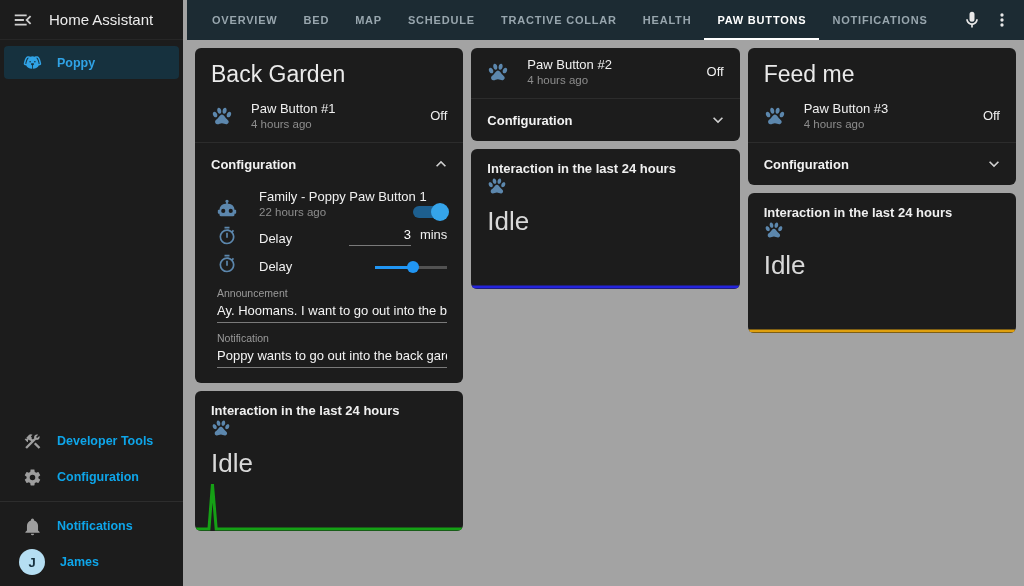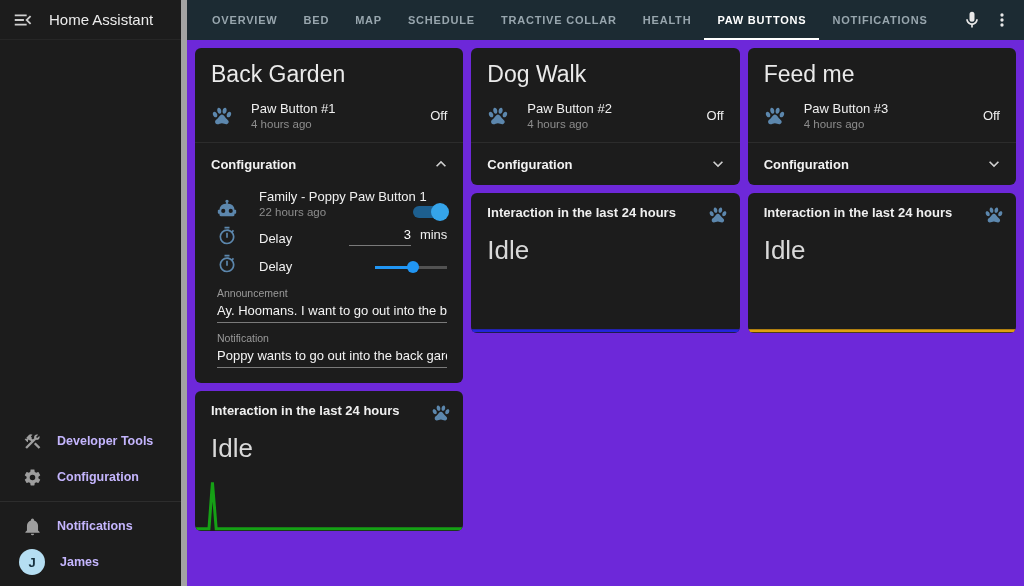--- a/index.html
+++ b/index.html
@@ -1,32 +1,32 @@
 <!DOCTYPE html>
 <html><head>
 <meta charset="utf-8">
 <style>
   * { margin:0; padding:0; box-sizing:border-box; }
   html,body { width:1024px; height:586px; overflow:hidden; background:#101010;
               font-family:"Liberation Sans", sans-serif; color:#e3e3e3; }
   .app { display:flex; width:1024px; height:586px; }
 
   
-  .sidebar { width:187px; background:#1c1c1c; border-right:6px solid #a3a3a3;
+  .sidebar { width:187px; background:#1c1c1c; border-right:4px solid #a3a3a3;
              display:flex; flex-direction:column; }
   .sidebar-header { height:40px; flex:none; display:flex; align-items:center;
                     gap:15px; padding:0 12px; border-bottom:1px solid #262626; }
   .icon-btn { width:22px; height:22px; color:#cfcfcf; cursor:pointer; flex:none; }
   .icon-btn svg, .icon svg { width:100%; height:100%; display:block; }
   .app-title { font-size:15px; color:#ececec; white-space:nowrap; }
   .sidebar-nav { padding:6px 4px; }
   .sidebar-item { height:33px; border-radius:4px; display:flex; align-items:center;
                   gap:15px; padding-left:19px; cursor:pointer; }
   .sidebar-item .icon { width:19px; height:19px; color:#9e9e9e; flex:none; }
-  .sidebar-item .label { font-size:12.5px; font-weight:700; color:#c4b5fd; white-space:nowrap; }
+  .sidebar-item .label { font-size:12.5px; font-weight:700; color:#0ea5e9; white-space:nowrap; }
   .sidebar-item.active { background:#16313e; }
   .sidebar-item.active .icon, .sidebar-item.active .label { color:#30a3e6; }
   .sidebar-spacer { flex:1; }
   .sidebar-footer { padding:4px 0 6px; }
   .sidebar-footer .sidebar-item { border-radius:0; padding-left:23px; height:36px; }
   .sidebar-divider { height:1px; background:#2d2d2d; margin:6px 0; }
   .avatar { width:26px; height:26px; margin-left:-4px; border-radius:50%;
             background:#b5def2; color:#17303d; display:flex; align-items:center;
             justify-content:center; font-size:13px; font-weight:700; flex:none; }
 
@@ -36,21 +36,21 @@
             padding-left:12px;justify-content:flex-end; }
   .tabs { display:flex; flex:1; min-width:0; overflow:hidden; }
   .tab { display:flex; align-items:center; padding:0 13px; font-size:11px; font-weight:700;
          letter-spacing:.8px; color:#98a6ae; white-space:nowrap; position:relative; cursor:pointer; }
   .tab.active { color:#ffffff; }
   .tab.active::after { content:""; position:absolute; left:0; right:0; bottom:0;
                        height:2px; background:#ffffff; }
   .topbar-actions { display:flex; align-items:center; gap:10px; padding:0 12px 0 4px; flex:none; }
   .topbar-actions .icon-btn { color:#e8e8e8; width:20px; height:20px; }
 
-  .content { flex:1; background:#6d28d9; padding:8px; display:flex; gap:8px;
+  .content { flex:1; background:#a3a3a3; padding:8px; display:flex; gap:8px;
              align-items:flex-start; overflow:hidden; }
   .col { flex:1; min-width:0; display:flex; flex-direction:column; gap:8px; }
   .card { background:#1c1c1c; border-radius:6px; overflow:hidden; }
 
   .card-title { font-size:23px; font-weight:400; color:#eaeaea; padding:13px 16px 4px; }
 
   .entity-row { display:flex; align-items:center; padding:9px 16px 7px; }
   .entity-icon { width:40px; flex:none; color:#5c87ad; }
   .entity-icon svg { width:22px; height:22px; display:block; }
   .entity-info { flex:1; min-width:0; }
@@ -89,21 +89,21 @@
                    background:#2196f3; transform:translateX(-50%); }
 
   .textfield { margin:9px 16px 0 22px; }
   .textfield .tf-label { font-size:10.5px; color:#9a9a9a; }
   .textfield .tf-value { font-size:13px; color:#f4f4f4; margin-top:4px; padding-bottom:4px;
                          border-bottom:1px solid #7a7a7a; white-space:nowrap; overflow:hidden; }
   .textfield.last { margin-bottom:15px; }
 
   .interaction-card { height:140px; display:flex; flex-direction:column; }
   .interaction-header { display:flex; align-items:flex-start; justify-content:space-between;
-                        padding:12px 12px 0 16px; }
+                        padding:12px 12px 0 16px;flex-direction:column; }
   .interaction-title { font-size:13px; font-weight:700; color:#efefef; }
   .interaction-paw { width:20px; height:20px; color:#5c87ad; flex:none; }
   .interaction-paw svg { width:100%; height:100%; display:block; }
   .interaction-state { font-size:26px; font-weight:400; color:#d9d9d9; padding:10px 16px 0; }
   .sparkline { margin-top:auto; display:block; width:100%; height:54px; }
 </style>
 </head>
 <body>
 
 <svg width="0" height="0" style="position:absolute">
@@ -151,20 +151,30 @@
 
   <aside class="sidebar">
     <div class="sidebar-header">
       <span class="icon-btn">
           <svg>
             <use href="#i-menu"></use>
           </svg>
         </span>
       <span class="app-title">Home Assistant</span>
     </div>
+    <nav class="sidebar-nav">
+      <div class="sidebar-item active">
+        <span class="icon">
+            <svg>
+              <use href="#i-dog"></use>
+            </svg>
+          </span>
+        <span class="label">Poppy</span>
+      </div>
+    </nav>
     <div class="sidebar-spacer"></div>
     <div class="sidebar-footer">
       <div class="sidebar-item">
         <span class="icon">
             <svg>
               <use href="#i-hammer"></use>
             </svg>
           </span>
         <span class="label">Developer Tools</span>
       </div>
@@ -312,21 +322,20 @@
           </div>
           <div class="interaction-state">Idle</div>
           <svg class="sparkline" viewBox="0 0 100 100" preserveAspectRatio="none">
               <polyline points="0,96 5.2,96 6.5,10 7.9,96 100,96" fill="none" stroke="#15a015" stroke-width="3" vector-effect="non-scaling-stroke"></polyline>
             </svg>
         </section>
       </div>
 
       <div class="col">
         <section class="card">
-          <h2 class="card-title">Dog Walk</h2>
           <div class="entity-row">
             <span class="entity-icon">
                 <svg>
                   <use href="#i-paw"></use>
                 </svg>
               </span>
             <div class="entity-info">
               <div class="entity-name">Paw Button #2</div>
               <div class="entity-secondary">4 hours ago</div>
             </div>

